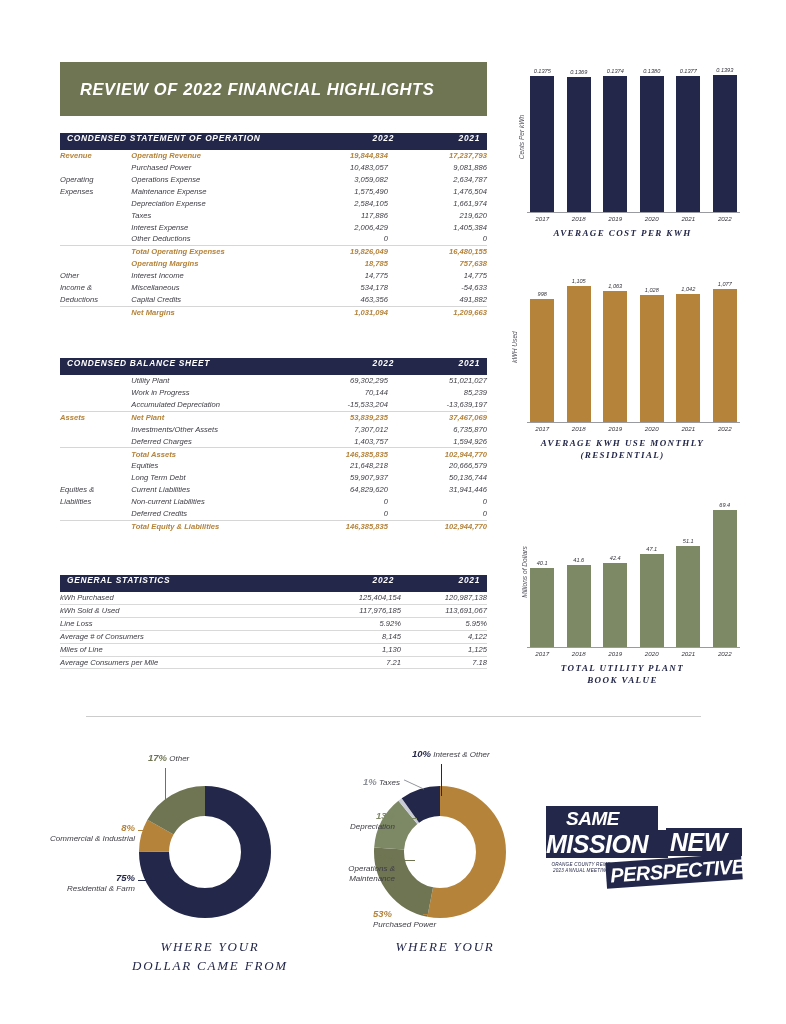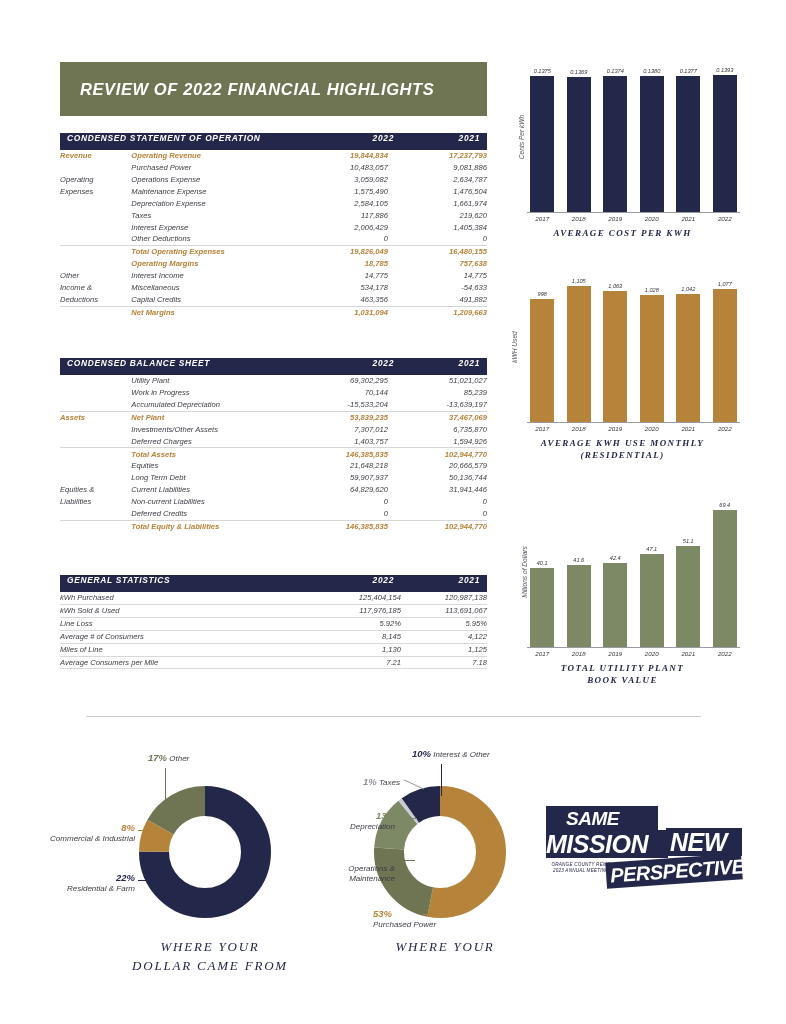--- a/index.html
+++ b/index.html
@@ -623,21 +623,21 @@
     </div>
     <div class="lead" style="left:55px; top:8px; width:1px; height:34px; background:#6f7552;"></div>
 
     <div class="callout" style="left:-65px; top:62px; width:90px; text-align:right;">
       <b style="color:#b5833a;">8%</b><br>
       <span>Commercial &amp; Industrial</span>
     </div>
     <div class="lead" style="left:28px; top:70px; width:22px; height:1px; background:#b5833a;"></div>
 
     <div class="callout" style="left:-68px; top:112px; width:93px; text-align:right;">
-      <b style="color:#232749;">22%</b><br>
+      <b style="color:#232749;">75%</b><br>
       <span>Residential &amp; Farm</span>
     </div>
     <div class="lead" style="left:28px; top:120px; width:20px; height:1px; background:#232749;"></div>
 
     <div class="donut-title" style="position:absolute; left:-25px; top:178px; width:250px;">
       <div>WHERE YOUR</div>
       <div>DOLLAR CAME FROM</div>
     </div>
   </div>
 

